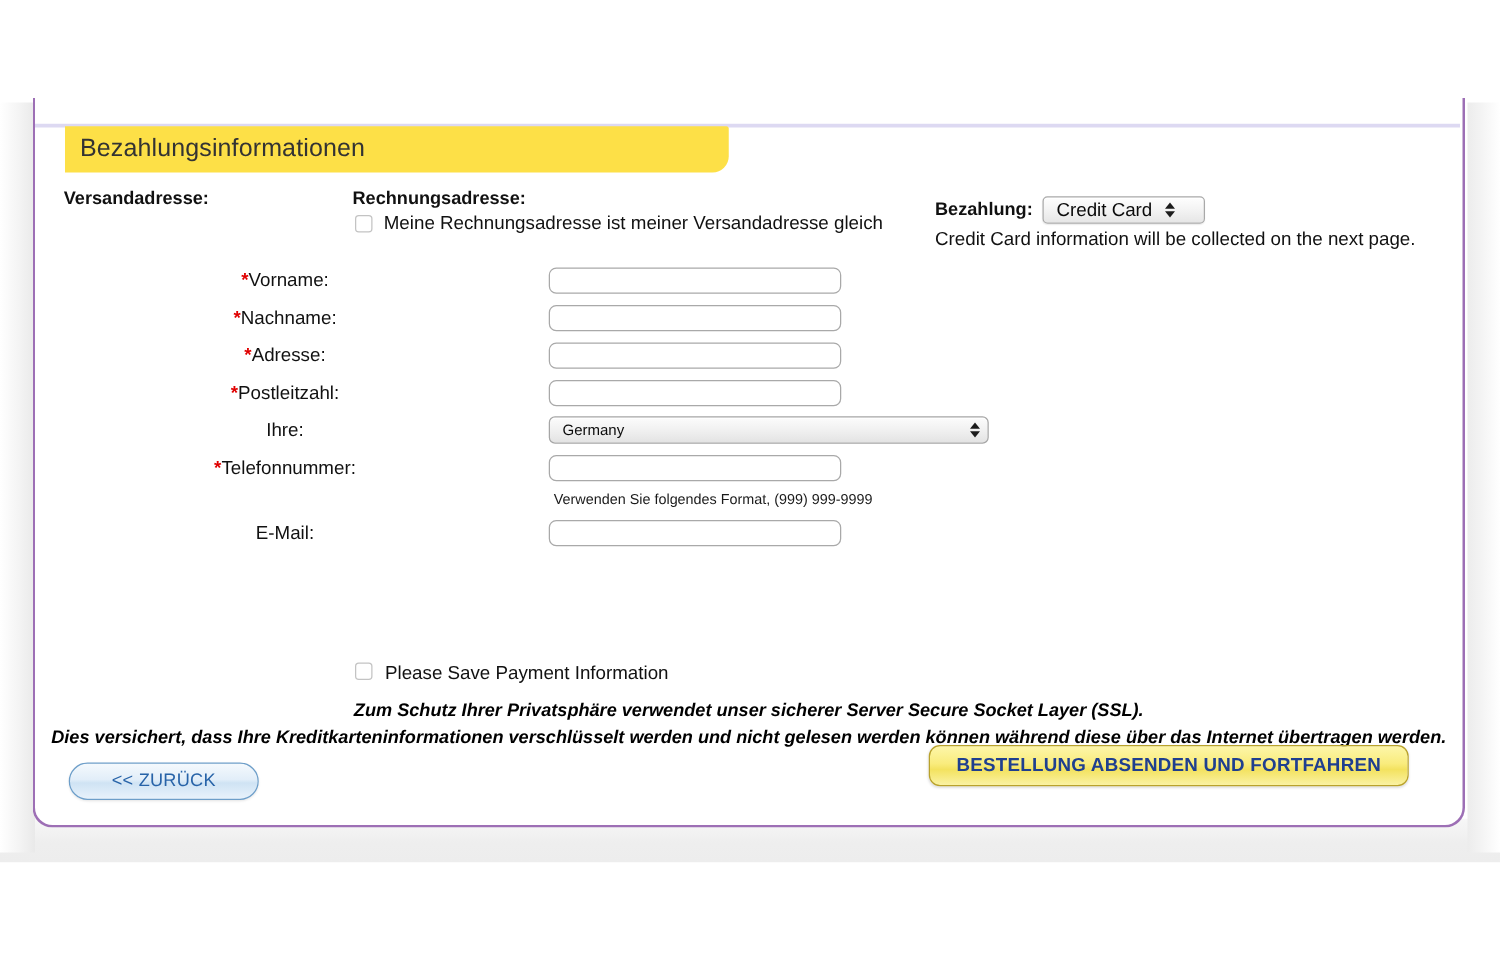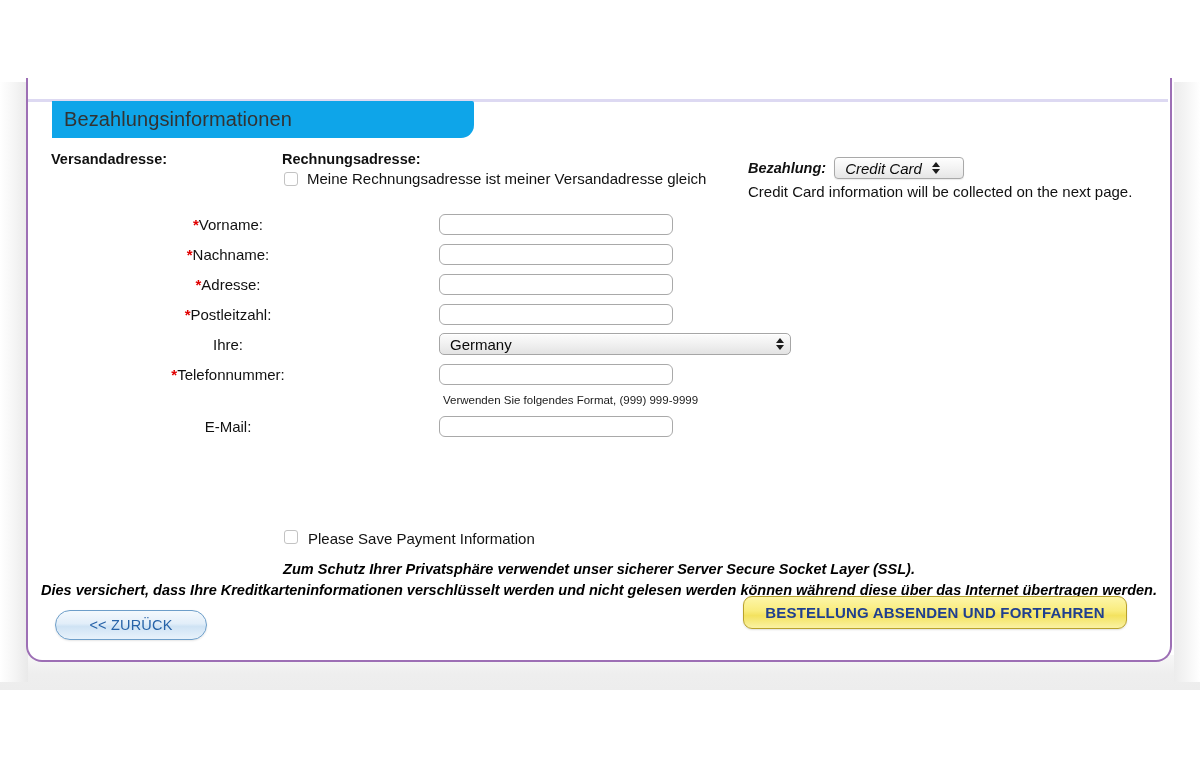--- a/index.html
+++ b/index.html
@@ -82,23 +82,23 @@
     width: 1140px;
     height: 3px;
     background: #ddd9f2;
   }
 
   
   .section-header {
     position: absolute;
     left: 24px;
     top: 23px;
-    width: 422px;
+    width: 531px;
     height: 37px;
-    background: #0ea5e9;
+    background: #fde047;
     border-bottom-right-radius: 13px;
     border-top-right-radius: 2px;
     display: flex;
     align-items: center;
   }
   .section-header-title {
     font-size: 20px;
     color: #333333;
     padding-left: 12px;
     letter-spacing: 0.1px;
@@ -139,21 +139,20 @@
     white-space: nowrap;
   }
 
   
   .pay-row {
     position: absolute;
     left: 720px;
     top: 79px;
     display: flex;
     align-items: center;
-    font-style: italic;
   }
   .pay-label {
     font-size: 14.5px;
     font-weight: bold;
     color: #111111;
     margin-right: 8px;
   }
   .pay-select {
     height: 22px;
     min-width: 114px;
@@ -249,21 +248,21 @@
     border-radius: 5px;
     background: linear-gradient(to bottom, #fcfcfc 0%, #f1f1f1 48%, #e3e3e3 100%);
     box-shadow: 0 1px 0 rgba(255,255,255,0.85) inset;
     box-sizing: border-box;
     display: flex;
     align-items: center;
     justify-content: space-between;
     padding: 0 6px 0 10px;
   }
   .country-value {
-    font-size: 15px;
+    font-size: 12px;
     color: #0a0a0a;
   }
 
   .hint-row {
     display: flex;
     height: 22px;
     align-items: center;
     text-align: center;
   }
   .hint-spacer { width: 411px; }

